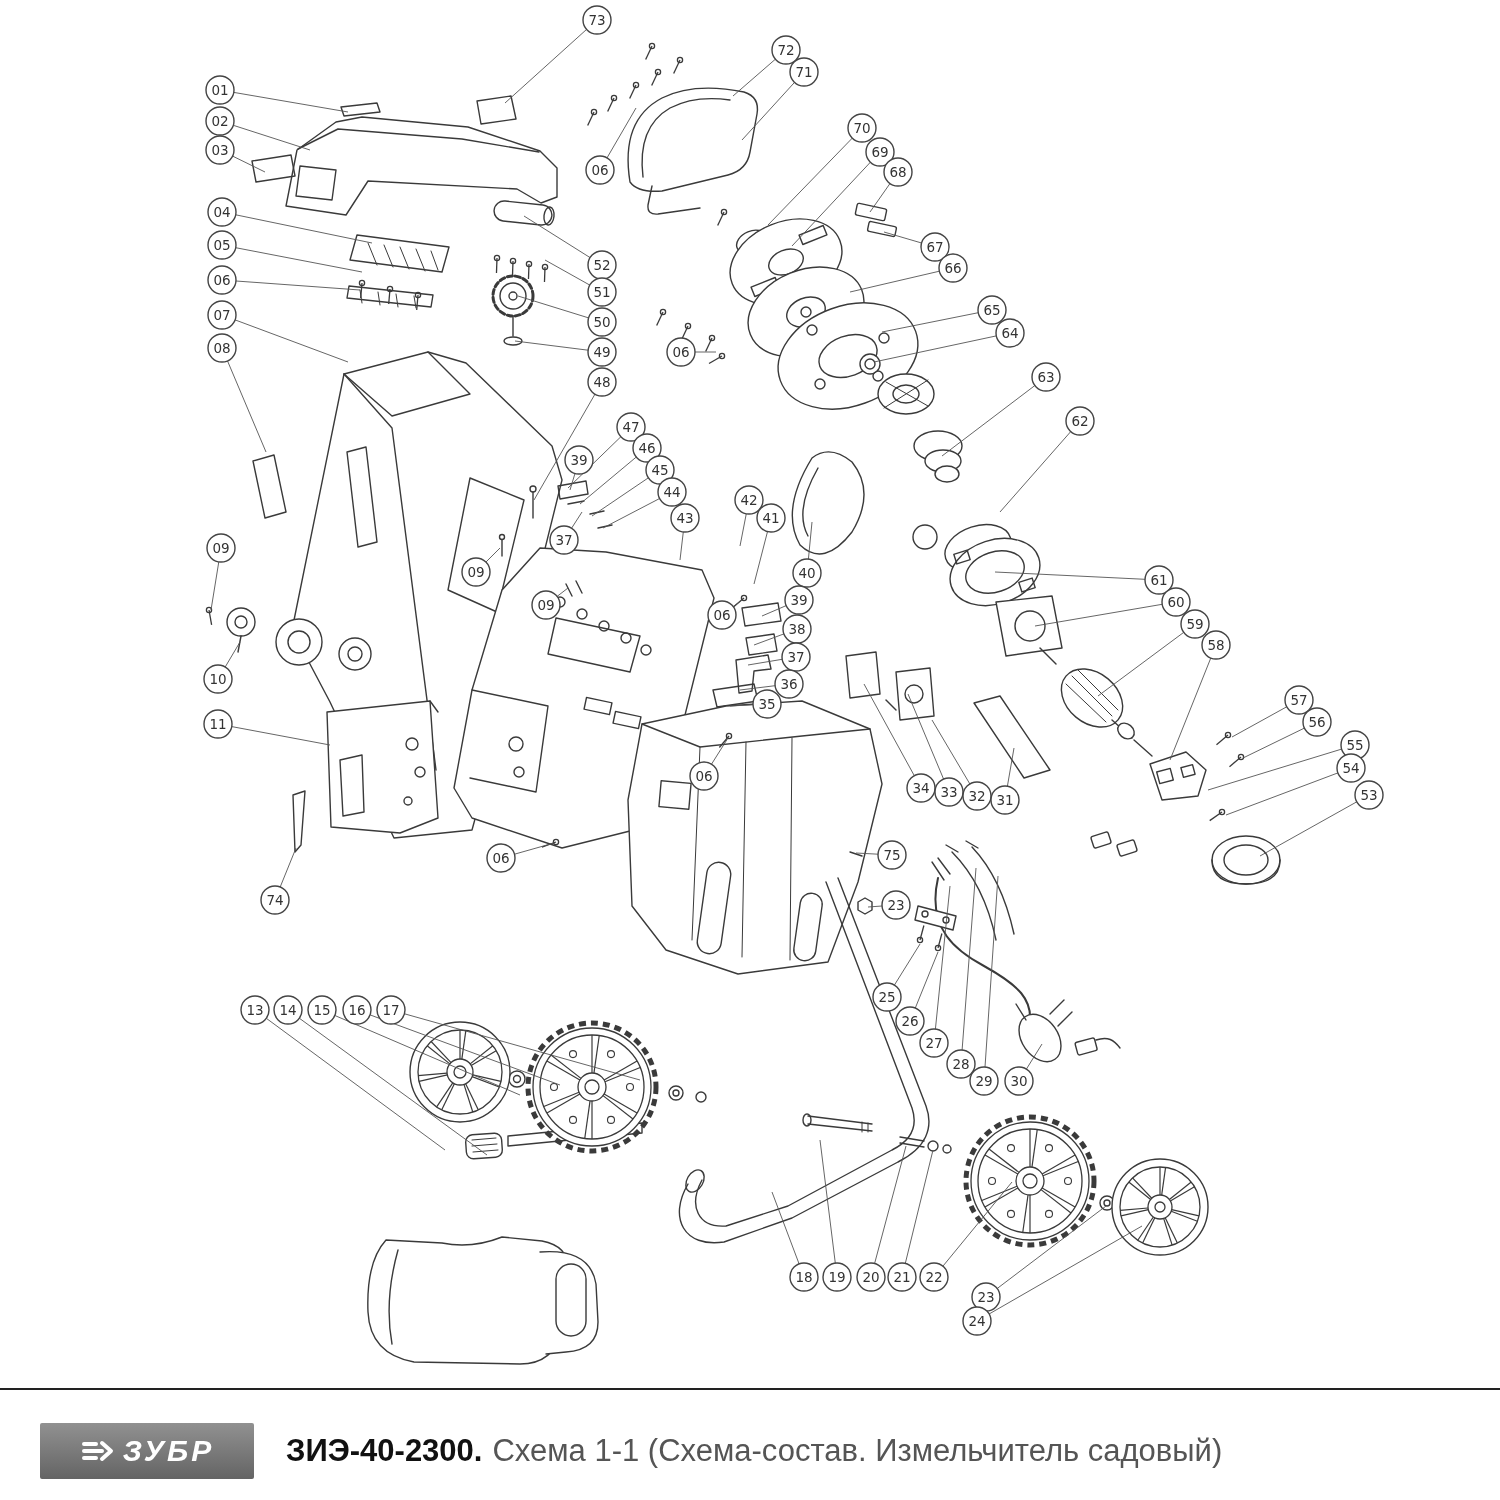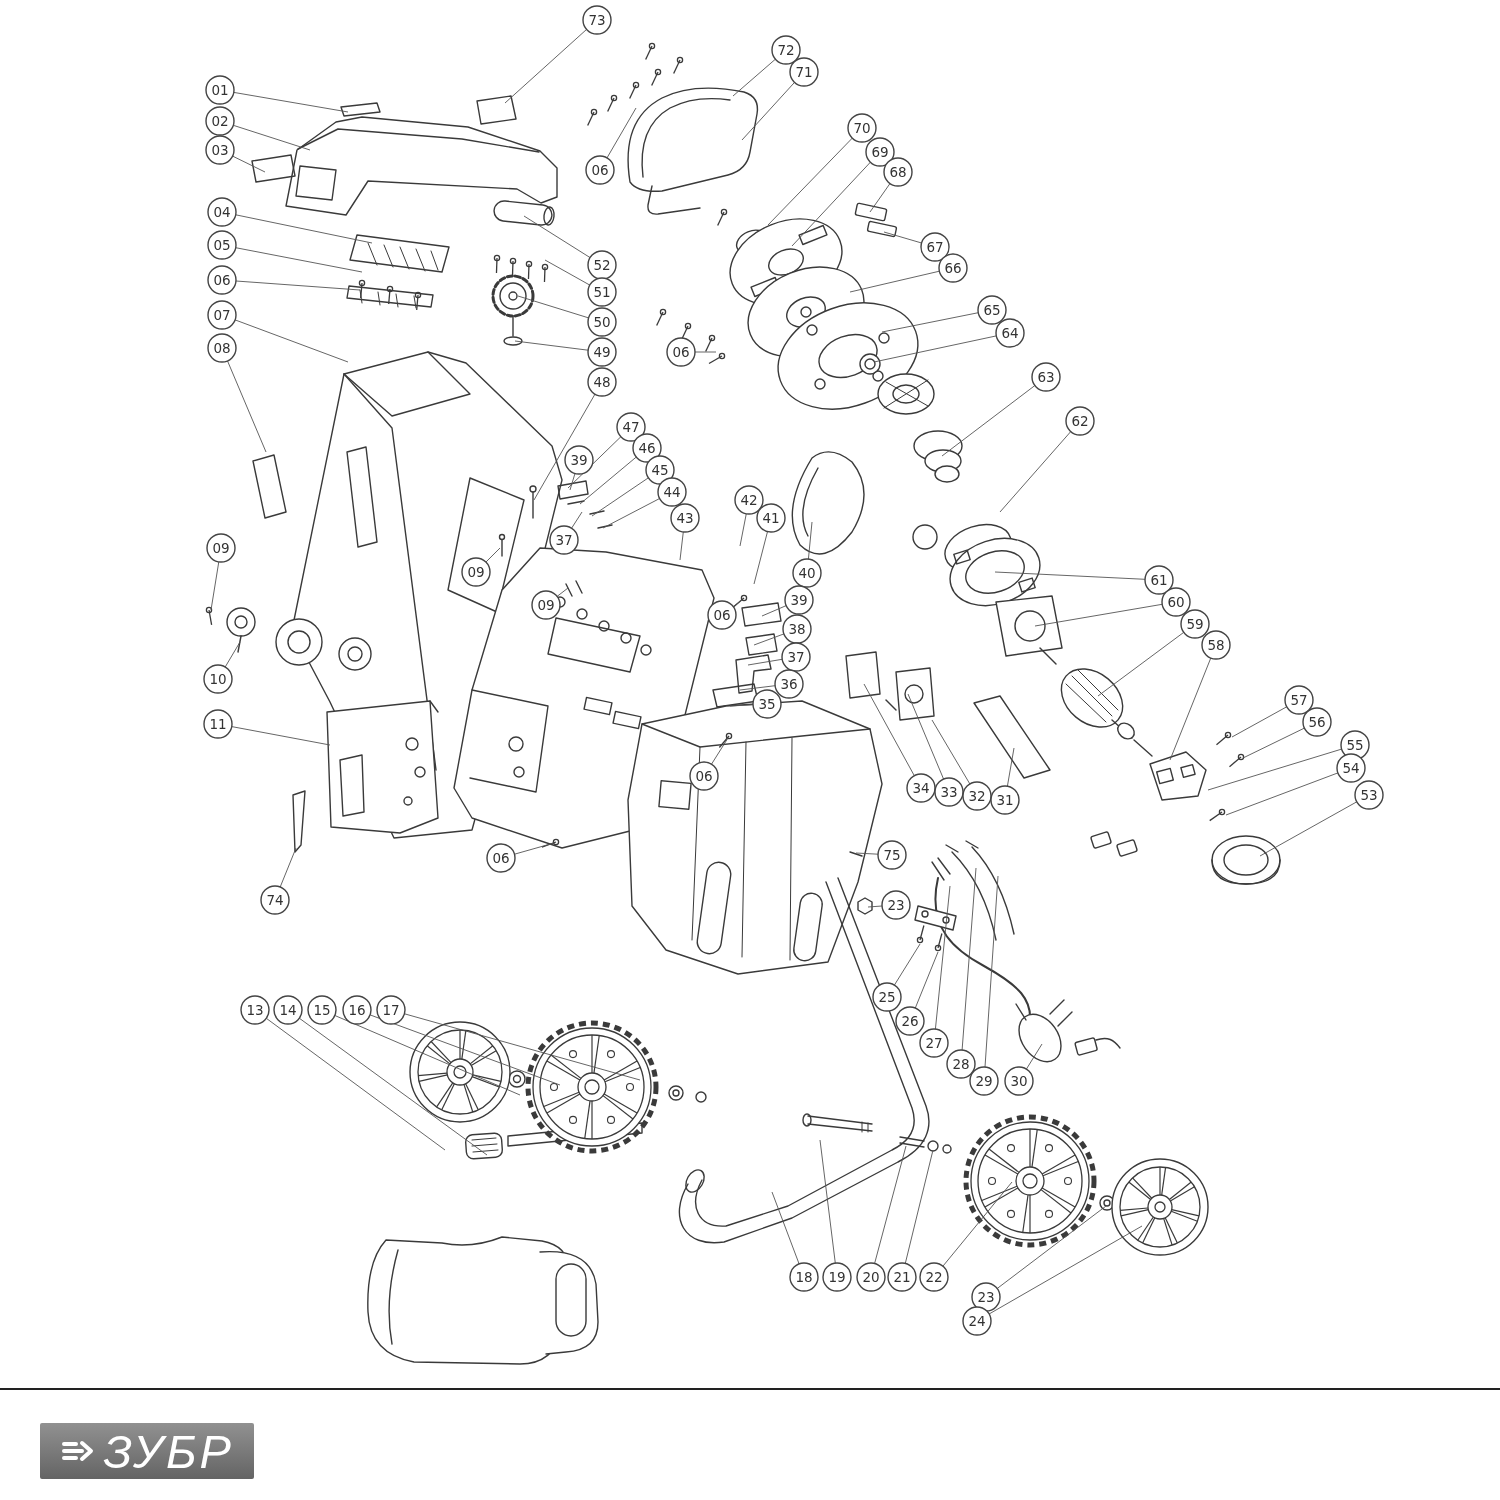--- a/index.html
+++ b/index.html
@@ -4,21 +4,21 @@
 <style>
   html,body{margin:0;padding:0}
   body{width:1500px;height:1500px;background:#fff;position:relative;overflow:hidden;
        font-family:"Liberation Sans","DejaVu Sans",sans-serif}
   .page{position:absolute;inset:0}
   svg.diagram{position:absolute;left:0;top:0}
   .divider{position:absolute;left:0;top:1388px;width:1500px;border-top:2px solid #222}
   .footer{position:absolute;left:0;top:1408px;width:1500px;height:86px;display:flex;align-items:center}
   .logo{margin-left:40px;width:214px;height:56px;background:linear-gradient(180deg,#919191,#646464);
         display:flex;align-items:center;justify-content:center;gap:9px;border-radius:2px}
-  .logo-text{color:#fff;font-weight:normal;font-style:italic;font-size:47px;letter-spacing:3px;line-height:1}
+  .logo-text{color:#fff;font-weight:bold;font-style:italic;font-size:30px;letter-spacing:3px;line-height:1}
   .caption{margin-left:32px;font-size:31px;white-space:nowrap}
   .model{font-weight:bold;color:#111}
   .subtitle{color:#555;margin-left:10px;font-weight:normal}
 </style>
 </head>
 <body>
 
 <div class="page">
 
   <svg class="diagram" width="1500" height="1500" viewBox="0 0 1500 1500">
@@ -877,14 +877,17 @@
   <div class="divider"></div>
 
   <div class="footer">
     <div class="logo">
       <svg width="34" height="32" viewBox="0 0 34 32">
         <path d="M4,9 h12 M4,16 h18 M4,23 h12" stroke="#fff" stroke-width="4" fill="none" stroke-linecap="round"></path>
         <path d="M22,8 l9,8 l-9,8" stroke="#fff" stroke-width="4" fill="none" stroke-linejoin="round" stroke-linecap="round"></path>
       </svg>
       <span class="logo-text">ЗУБР</span>
     </div>
+    <div class="caption">
+      <span class="model">ЗИЭ-40-2300.</span><span class="subtitle">Схема 1-1 (Схема-состав. Измельчитель садовый)</span>
+    </div>
   </div>
 </div>
 
 </body></html>

